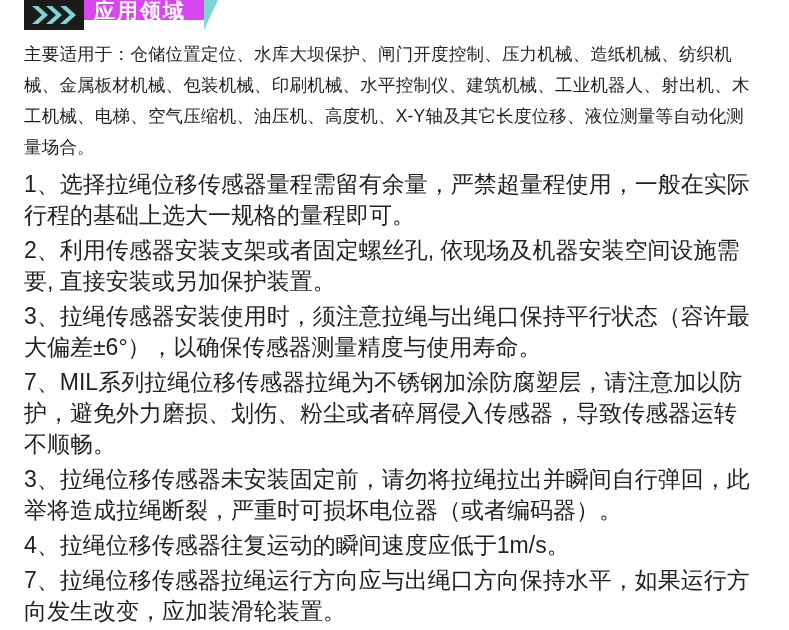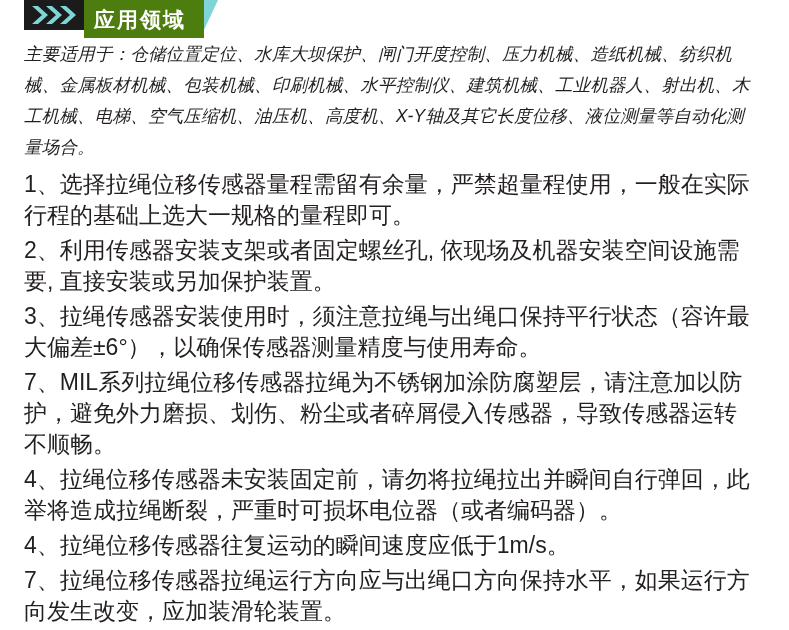--- a/index.html
+++ b/index.html
@@ -33,25 +33,25 @@
   .head-chevrons {
     display: flex;
     align-items: center;
     background: #1b1b1b;
     padding: 0 6px 0 8px;
     height: 30px;
     box-sizing: border-box;
   }
   .head-chevrons svg { display: block; }
   .head-label {
-    background: #4d7c0f;
+    background: #d946ef;
     display: flex;
     align-items: center;
     padding: 0 18px 0 10px;
-    height: 38px;
+    height: 20px;
     box-sizing: border-box;
   }
   .head-label span {
     font-size: 21px;
     font-weight: bold;
     letter-spacing: 2px;
     color: #ffffff;
     line-height: 1;
   }
   .head-tail {
@@ -61,21 +61,20 @@
     border-right: 14px solid transparent;
   }
 
   
   .para {
     font-size: 17.5px;
     line-height: 31px;
     color: #231f20;
     letter-spacing: 0.2px;
     margin: 0;
-    font-style: italic;
   }
   .block-apply {
     margin-top: 9px;
     margin-bottom: 0;
     padding-right: 10px;
   }
   .usage-head-wrap { margin-top: 13px; }
   .usage-list { margin-top: 6px; }
   .usage-item {
     font-size: 23px;
@@ -105,18 +104,18 @@
   </div>
 
   <p class="para block-apply">主要适用于：仓储位置定位、水库大坝保护、闸门开度控制、压力机械、造纸机械、纺织机械、金属板材机械、包装机械、印刷机械、水平控制仪、建筑机械、工业机器人、射出机、木工机械、电梯、空气压缩机、油压机、高度机、X-Y轴及其它长度位移、液位测量等自动化测量场合。</p>
 
 
   <div class="usage-list">
     <p class="usage-item">1、选择拉绳位移传感器量程需留有余量，严禁超量程使用，一般在实际行程的基础上选大一规格的量程即可。</p>
     <p class="usage-item">2、利用传感器安装支架或者固定螺丝孔, 依现场及机器安装空间设施需要, 直接安装或另加保护装置。</p>
     <p class="usage-item">3、拉绳传感器安装使用时，须注意拉绳与出绳口保持平行状态（容许最大偏差±6°），以确保传感器测量精度与使用寿命。</p>
     <p class="usage-item">7、MIL系列拉绳位移传感器拉绳为不锈钢加涂防腐塑层，请注意加以防护，避免外力磨损、划伤、粉尘或者碎屑侵入传感器，导致传感器运转不顺畅。</p>
-    <p class="usage-item">4、拉绳位移传感器未安装固定前，请勿将拉绳拉出并瞬间自行弹回，此举将造成拉绳断裂，严重时可损坏电位器（或者编码器）。</p>
+    <p class="usage-item">3、拉绳位移传感器未安装固定前，请勿将拉绳拉出并瞬间自行弹回，此举将造成拉绳断裂，严重时可损坏电位器（或者编码器）。</p>
     <p class="usage-item">4、拉绳位移传感器往复运动的瞬间速度应低于1m/s。</p>
     <p class="usage-item">7、拉绳位移传感器拉绳运行方向应与出绳口方向保持水平，如果运行方向发生改变，应加装滑轮装置。</p>
   </div>
 
 </div>
 
 </body></html>

